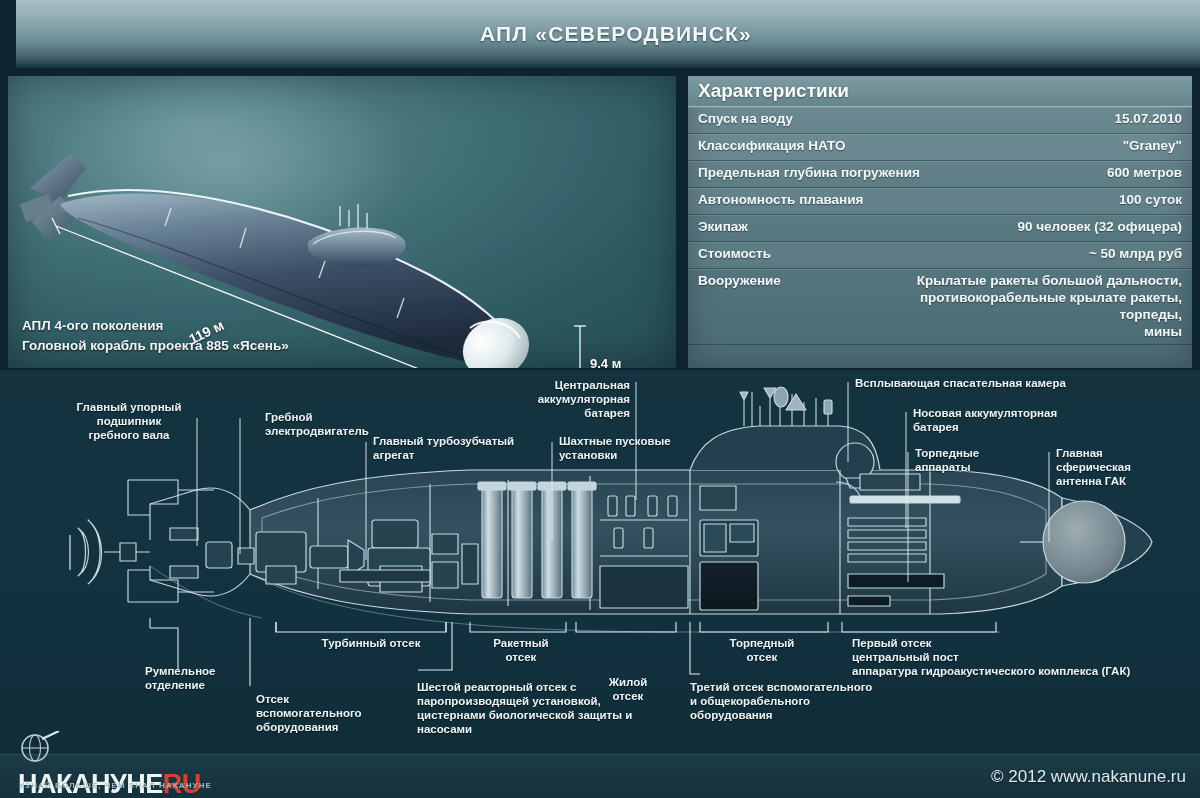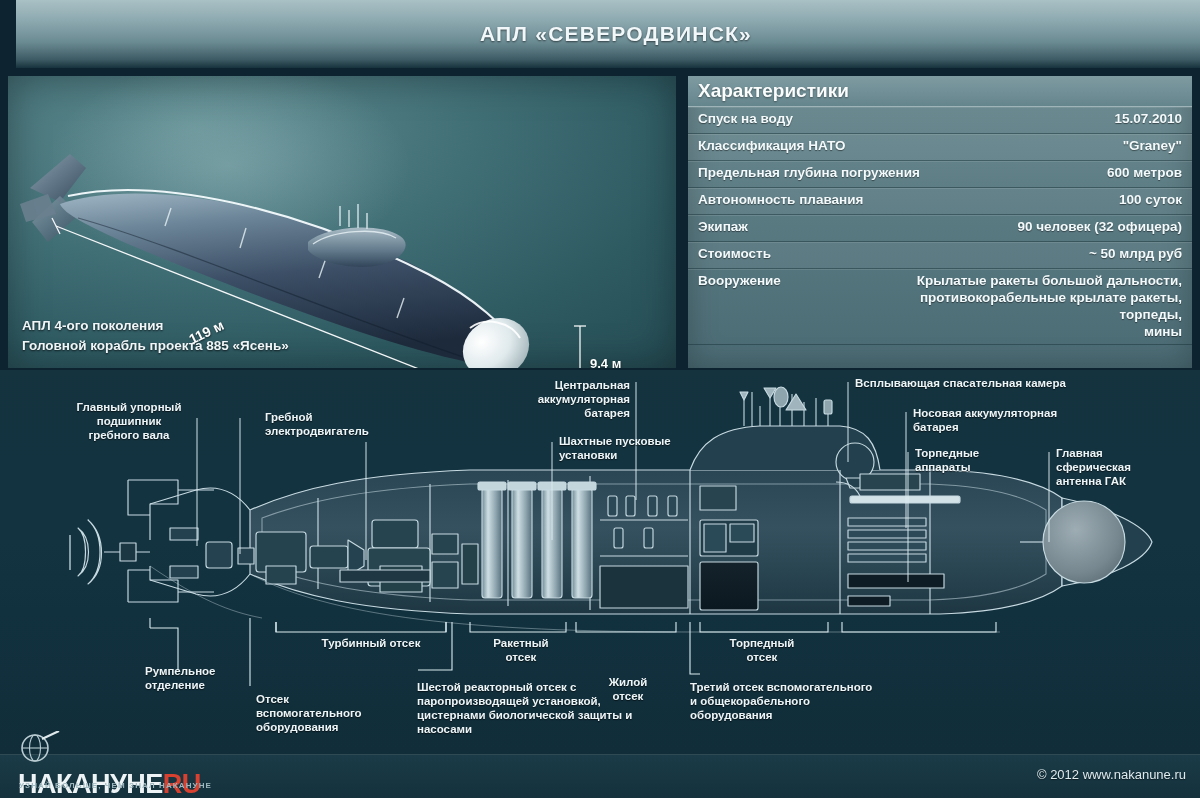--- a/index.html
+++ b/index.html
@@ -96,21 +96,21 @@
     position:absolute;left:8px;top:16px;font-size:27px;font-weight:bold;
     letter-spacing:-.5px;color:#eef4f6;font-family:"Liberation Sans",sans-serif;margin-top:16px;
   }
   .logo-main .ru{color:#d8412f;}
   .logo-tag{
     position:absolute;left:9px;top:44px;font-size:8px;letter-spacing:1.1px;
     color:#9fb8bf;font-weight:bold;
   }
   .logo-mark{position:absolute;left:8px;top:-6px;}
   .copy{
-    position:absolute;right:14px;top:12px;font-size:13px;color:#dfeaed;
+    position:absolute;right:14px;top:12px;font-size:17px;color:#dfeaed;
     text-shadow:0 1px 1px rgba(0,0,0,.5);
   }
 </style>
 </head>
 <body>
 
 <div id="page">
 
   <div class="banner">
     <div class="banner-title">АПЛ  «СЕВЕРОДВИНСК»</div>
@@ -429,20 +429,22 @@
 
         <path d="M842 252 L842 262 L996 262 L996 252"></path>
       </g>
     </svg>
 
     <div class="lbl r" style="left:60px;top:30px;width:138px;text-align:center;">Главный упорный
 подшипник
 гребного вала</div>
     <div class="lbl" style="left:238px;top:40px;width:120px;margin-left:27px;">Гребной
 электродвигатель</div>
+    <div class="lbl" style="left:373px;top:64px;width:172px;">Главный турбозубчатый
+агрегат</div>
     <div class="lbl" style="left:559px;top:64px;width:130px;">Шахтные пусковые
 установки</div>
     <div class="lbl r" style="left:508px;top:8px;width:122px;">Центральная
 аккумуляторная
 батарея</div>
     <div class="lbl" style="left:855px;top:6px;width:250px;">Всплывающая спасательная камера</div>
     <div class="lbl" style="left:913px;top:36px;width:180px;">Носовая аккумуляторная
 батарея</div>
     <div class="lbl" style="left:915px;top:76px;width:110px;">Торпедные
 аппараты</div>
@@ -450,20 +452,23 @@
 сферическая
 антенна ГАК</div>
 
     <div class="lbl" style="left:296px;top:266px;width:150px;text-align:center;">Турбинный отсек</div>
     <div class="lbl" style="left:481px;top:266px;width:80px;text-align:center;">Ракетный
 отсек</div>
     <div class="lbl" style="left:589px;top:266px;width:78px;text-align:center;margin-top:39px;">Жилой
 отсек</div>
     <div class="lbl" style="left:712px;top:266px;width:100px;text-align:center;">Торпедный
 отсек</div>
+    <div class="lbl" style="left:852px;top:266px;width:330px;">Первый отсек
+  центральный пост
+  аппаратура гидроакустического комплекса (ГАК)</div>
 
     <div class="lbl" style="left:145px;top:294px;width:110px;">Румпельное
 отделение</div>
     <div class="lbl" style="left:256px;top:322px;width:130px;">Отсек
 вспомогательного
 оборудования</div>
     <div class="lbl" style="left:417px;top:310px;width:244px;">Шестой реакторный отсек с
 паропроизводящей установкой,
 цистернами биологической защиты и
 насосами</div>

